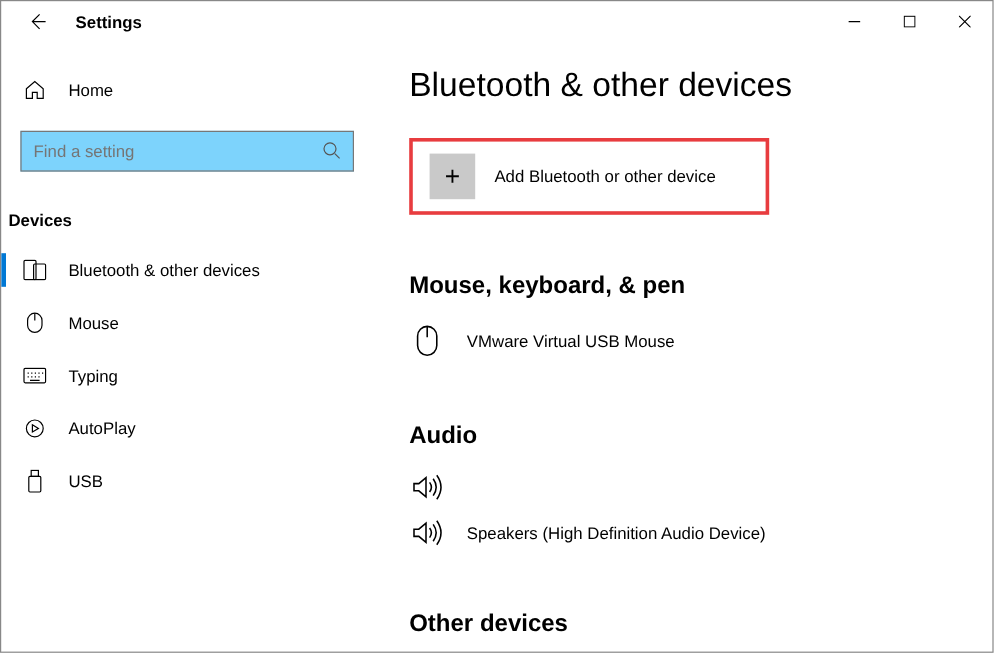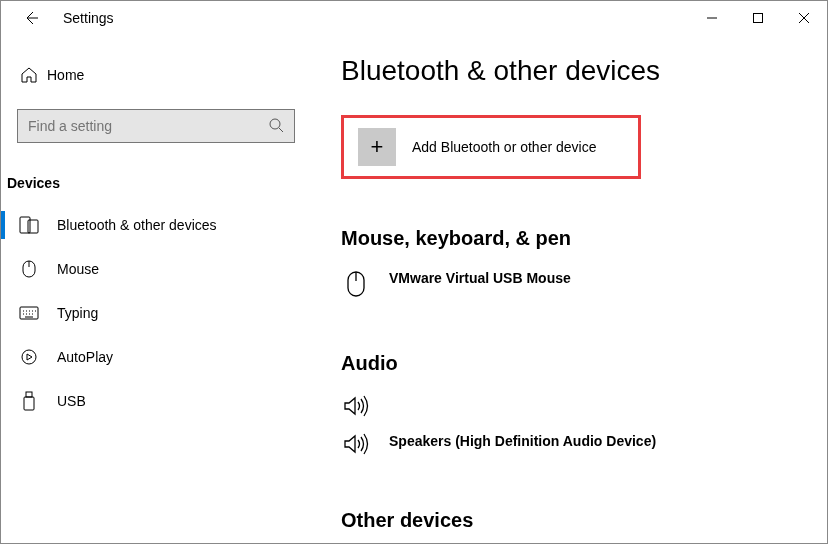--- a/index.html
+++ b/index.html
@@ -12,20 +12,21 @@
       height: 544px;
       overflow: hidden;
       border: 1px solid #888;
     }
     
     .titlebar {
       display: flex;
       align-items: center;
       height: 34px;
       padding-left: 16px;
+      font-weight: bold;
     }
     .back-btn {
       width: 28px;
       height: 28px;
       display: flex;
       align-items: center;
       justify-content: center;
       margin-right: 18px;
     }
     .win-controls {
@@ -46,29 +47,29 @@
     }
     .nav {
       width: 310px;
       padding-top: 20px;
     }
     .home-row {
       display: flex;
       align-items: center;
       height: 40px;
       padding-left: 18px;
-      gap: 8px;
+      gap: 18px;
       margin-bottom: 14px;
     }
     .home-row .icon-slot { width: 20px; display:flex; align-items:center; justify-content:center; }
     .search-box {
       margin: 0 16px 20px 16px;
       height: 34px;
       border: 1px solid #777;
-      background: #e5e5e5;
+      background: #7dd3fc;
       display: flex;
       align-items: center;
       padding: 0 10px;
     }
     .search-box input {
       border: none;
       outline: none;
       flex: 1;
       font-size: 14px;
       color: #666;
@@ -128,23 +129,23 @@
       font-weight: 300;
     }
     .section-heading {
       font-size: 20px;
       font-weight: 700;
       margin-top: 48px;
       margin-bottom: 10px;
     }
     .device-row {
       display: flex;
+      align-items: center;
       gap: 18px;
       padding: 10px 0 6px 0;
-      font-weight: bold;
     }
     .device-row .icon-slot { width: 30px; display:flex; align-items:center; justify-content:center; }
   </style>
 </head>
 <body>
 
 <div class="titlebar">
   <div class="back-btn">
     <svg width="16" height="16" viewBox="0 0 16 16">
       <path d="M10 2 L4 8 L10 14 M4 8 H15" stroke="#000" stroke-width="1" fill="none"></path>

